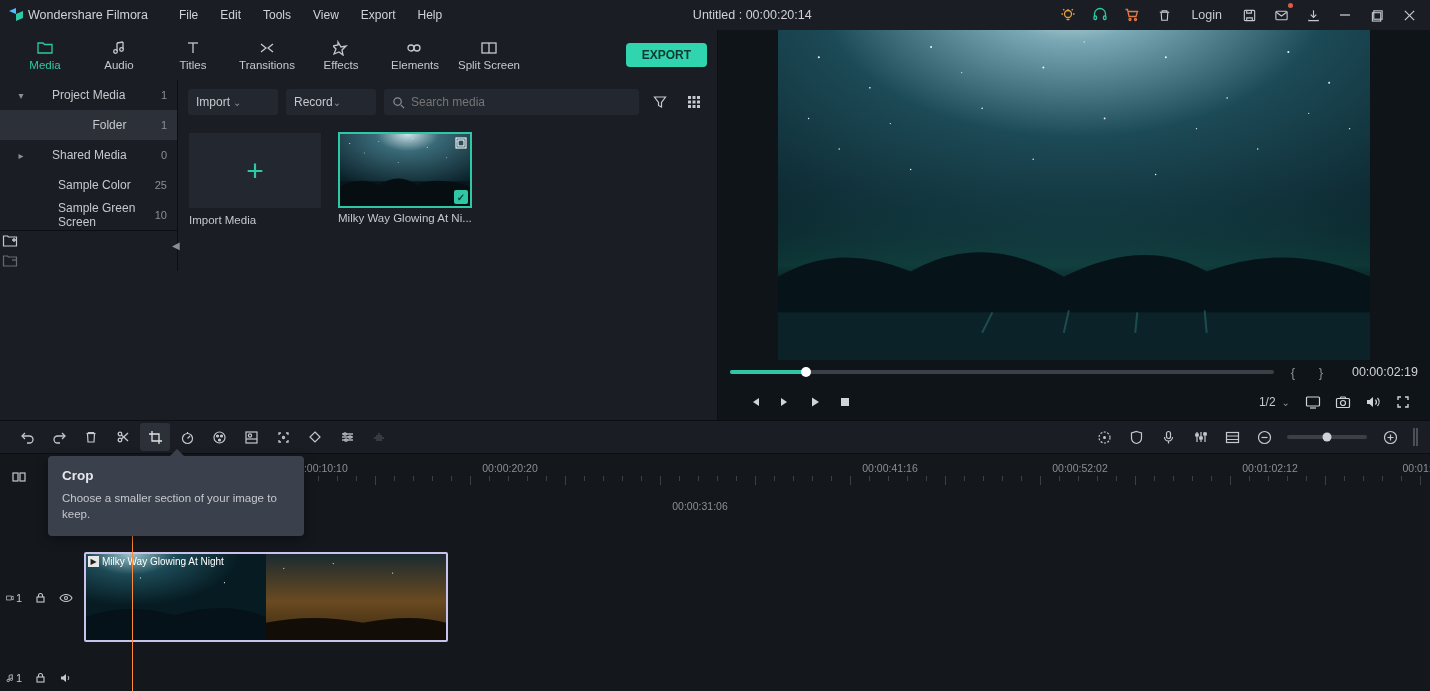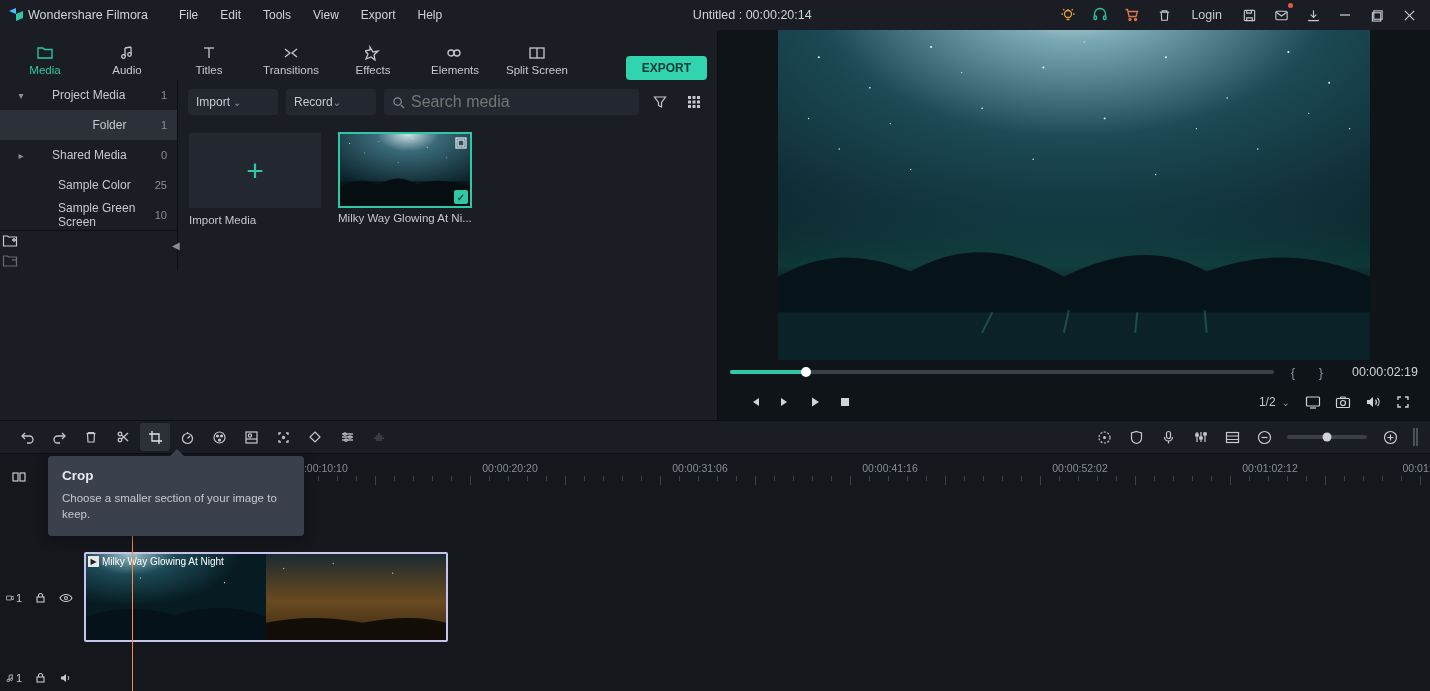--- a/index.html
+++ b/index.html
@@ -24,21 +24,21 @@
   .titlebar .center-title { flex:1; text-align:center; color:#cfd2d6; font-size:12.5px;}
   .titlebar .righticons { display:flex; align-items:center; gap:2px;}
   .titlebar .ticon { width:30px; height:30px; display:flex; align-items:center; justify-content:center; cursor:pointer; color:#cfd2d6;}
   .titlebar .login { padding:0 10px; font-size:12.5px; cursor:pointer;}
   svg { display:block; }
 
   
   .mainrow { height:390px; display:flex; }
   
   .leftpanel { width:718px; background:var(--bg-dark); display:flex; flex-direction:column; border-right:1px solid var(--border);}
-  .tabstrip { height:50px; display:flex; align-items:flex-end; padding:0 10px; gap:12px;}
+  .tabstrip { height:50px; display:flex; align-items:center; padding:0 10px; gap:4px;}
   .tabstrip .tab { width:70px; display:flex; flex-direction:column; align-items:center; gap:3px; cursor:pointer; padding:4px 0;}
   .tabstrip .tab.active { color:var(--accent);}
   .tabstrip .tab.active .tlabel { color:var(--accent);}
   .tabstrip .tab .tlabel{font-size:11.5px; color:#c5c8cc;}
   .tabstrip .tab svg{color:#c5c8cc;}
   .tabstrip .tab.active svg{color:var(--accent);}
   .tabstrip .spacer { flex:1;}
   .export-btn { background:var(--accent-bright); color:#0b3a31; font-weight:700; font-size:12px; padding:5px 16px; border-radius:4px; cursor:pointer;}
   .leftbody { flex:1; display:flex; }
   .sidebar { width:178px; background:var(--bg-dark); border-right:1px solid var(--border);}
@@ -51,21 +51,21 @@
   .leftcol-container{position:relative; width:178px; height:100%;}
   .sidebar .bicon{width:20px; height:20px; display:flex; align-items:center; justify-content:center; cursor:pointer; color:var(--text);}
 
   .mediaarea { flex:1; background:var(--bg-dark); display:flex; flex-direction:column; position:relative;}
   .collapse-handle{position:absolute; left:-6px; top:160px; color:var(--text-dim); font-size:10px; cursor:pointer;}
   .mediatop { height:32px; margin:6px 10px 0 10px; display:flex; align-items:center; gap:8px;}
   .mdropdown{width:90px; height:26px; background:var(--bg-med); border-radius:3px; display:flex; align-items:center; padding:0 8px; cursor:pointer;}
   .mdropdown span{flex:1; font-size:12px;}
   .mdropdown .chev{font-size:10px; color:var(--text-dim);}
   .msearch{flex:1; height:26px; background:var(--bg-med); border-radius:3px; display:flex; align-items:center; padding:0 8px; gap:6px;}
-  .msearch input{flex:1; background:transparent; border:none; outline:none; color:var(--text); font-size:16px;}
+  .msearch input{flex:1; background:transparent; border:none; outline:none; color:var(--text); font-size:12px;}
   .micon{width:26px; height:26px; display:flex; align-items:center; justify-content:center; cursor:pointer; color:var(--text);}
   .mediagrid{padding:14px 10px; display:flex; gap:16px;}
   .importbox{width:134px; height:95px; border:1px dashed transparent; display:flex; flex-direction:column; cursor:pointer;}
   .importbox .plusarea{flex:1; background:var(--bg-med); display:flex; align-items:center; justify-content:center;}
   .importbox .plus{font-size:30px; color:var(--accent); font-weight:300;}
   .importbox .ilabel{font-size:11.5px; color:var(--text); padding-top:6px;}
   .clipthumb{width:134px; cursor:pointer;}
   .clipthumb .thumbimg{width:134px; height:76px; border:2px solid var(--accent); position:relative; overflow:hidden;}
   .clipthumb .check{position:absolute; bottom:2px; right:2px; width:14px; height:14px; background:var(--accent); border-radius:2px; display:flex; align-items:center; justify-content:center; color:#0b3a31; font-size:10px; font-weight:bold;}
   .clipthumb .expand-ico{position:absolute; top:2px; right:2px; width:14px; height:14px; color:#fff;}
@@ -653,21 +653,21 @@
 <div class="timeline">
   <div class="matchbtn">
       <svg width="16" height="16" viewBox="0 0 16 16" fill="none" stroke="#c5c8cc" stroke-width="1.2">
         <rect x="2" y="4" width="5" height="8"></rect>
         <rect x="9" y="4" width="5" height="8"></rect>
       </svg>
     </div>
   <div class="ruler" id="ruler">
       <span class="rlabel" style="left: 320px;">00:00:10:10</span>
       <span class="rlabel" style="left: 510px;">00:00:20:20</span>
-      <span class="rlabel" style="left: 700px;">00:00:31:06</span>
+      <span class="rlabel" style="left: 700px; margin-top: 38px;">00:00:31:06</span>
       <span class="rlabel" style="left: 890px;">00:00:41:16</span>
       <span class="rlabel" style="left: 1080px;">00:00:52:02</span>
       <span class="rlabel" style="left: 1270px;">00:01:02:12</span>
       <span class="rlabel" style="left: 1420px;">00:01:1</span>
     </div>
   <div class="ticks" id="ticks">
       <div class="major" style="left: 90px;"></div>
       <div style="left: 109px;"></div>
       <div style="left: 128px;"></div>
       <div style="left: 147px;"></div>

